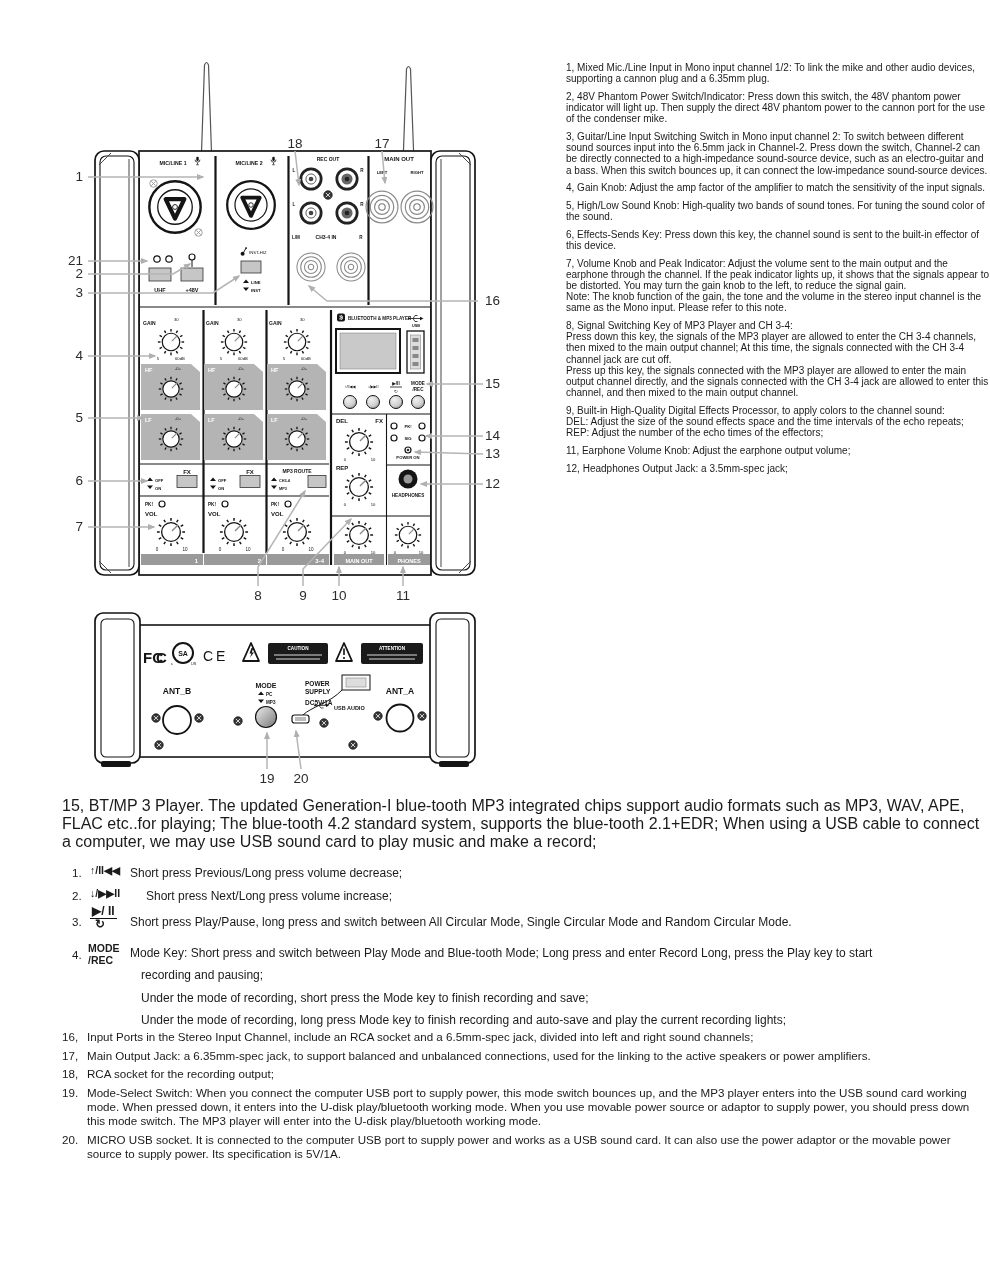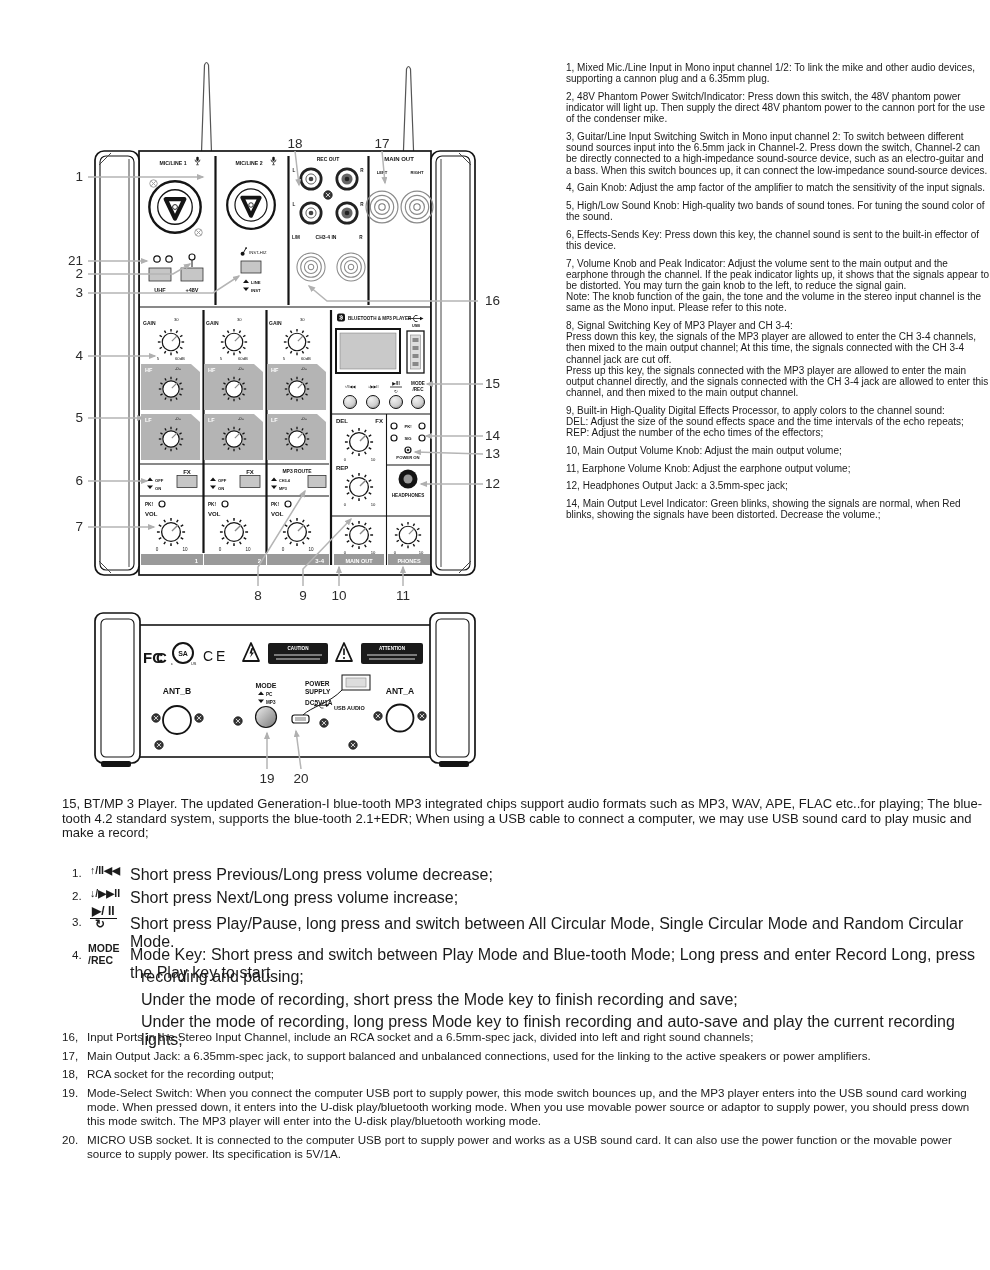--- a/index.html
+++ b/index.html
@@ -3,29 +3,29 @@
 <meta charset="utf-8">
 <style>
   *{box-sizing:border-box}
   html,body{margin:0;padding:0}
   body{width:990px;height:1270px;position:relative;background:#fff;
        font-family:"Liberation Sans",sans-serif;color:#1b1b1b;overflow:hidden}
 
   
   .rcol{position:absolute;left:566px;top:62px;width:424px;font-size:10px;line-height:1.12}
   .rcol p{margin:0 0 6.5px 0;white-space:pre-line}
-  .note15{position:absolute;left:62px;top:797px;width:922px;font-size:13px;line-height:1.13;white-space:pre-line}
+  .note15{position:absolute;left:62px;top:797px;width:922px;font-size:16px;line-height:1.13;white-space:pre-line}
   .abs{position:absolute}
   .kl-num{font-size:11.6px}
   .kl-icon{font-weight:bold;font-size:10.5px;white-space:nowrap}
   .kl-icon .stack-top{display:block;border-bottom:1.6px solid #111;padding:0 2px 0 2px;font-size:12px}
   .kl-icon .stack-bot{display:block;font-size:12px;padding-left:5px;line-height:10px}
   .kl-icon .mode-top{display:block;font-size:10.5px}
   .kl-icon .mode-bot{display:block;font-size:10.5px}
-  .kl-text{font-size:16px}
+  .kl-text{font-size:12px}
   .blist{position:absolute;left:62px;top:1030px;width:926px;font-size:11.6px;line-height:1.22}
   .b-item{display:flex;margin-bottom:4.5px}
   .b-num{width:25px;flex:none}
   .b-text{flex:1}
 
   
   #diagram{position:absolute;left:55px;top:55px}
   svg text{font-family:"Liberation Sans",sans-serif;fill:#141414}
   .tb{font-weight:bold}
   .mid{text-anchor:middle}
@@ -521,36 +521,34 @@
   <p>5, High/Low Sound Knob: High-quality two bands of sound tones. For tuning the sound color of the sound.</p>
   <p>6, Effects-Sends Key: Press down this key, the channel sound is sent to the built-in effector of this device.</p>
   <p>7, Volume Knob and Peak Indicator: Adjust the volume sent to the main output and the earphone through the channel. If the peak indicator lights up, it shows that the signals appear to be distorted. You may turn the gain knob to the left, to reduce the signal gain.
 Note: The knob function of the gain, the tone and the volume in the stereo input channel is the same as the Mono input. Please refer to this note.</p>
   <p>8, Signal Switching Key of MP3 Player and CH 3-4:
 Press down this key, the signals of the MP3 player are allowed to enter the CH 3-4 channels, then mixed to the main output channel; At this time, the signals connected with the CH 3-4 channel jack are cut off.
 Press up this key, the signals connected with the MP3 player are allowed to enter the main output channel directly, and the signals connected with the CH 3-4 jack are allowed to enter this channel, and then mixed to the main output channel.</p>
   <p>9, Built-in High-Quality Digital Effects Processor, to apply colors to the channel sound:
 DEL: Adjust the size of the sound effects space and the time intervals of the echo repeats;
 REP: Adjust the number of the echo times of the effectors;</p>
-  <p>10, Main Output Volume Knob: Adjust the main output volume;</p>
   <p>11, Earphone Volume Knob: Adjust the earphone output volume;</p>
   <p>12, Headphones Output Jack: a 3.5mm-spec jack;</p>
-  <p>14, Main Output Level Indicator: Green blinks, showing the signals are normal, when Red blinks, showing the signals have been distorted. Decrease the volume.;</p>
 </div>
 
 <div class="note15">15, BT/MP 3 Player. The updated Generation-I blue-tooth MP3 integrated chips support audio formats such as MP3, WAV, APE, FLAC etc..for playing; The blue-tooth 4.2 standard system, supports the blue-tooth 2.1+EDR; When using a USB cable to connect a computer, we may use USB sound card to play music and make a record;</div>
 
 <div>
   <span class="abs kl-num" style="left:72px;top:866px">1.</span>
   <span class="abs kl-icon" style="left:90px;top:864px">↑/II◀◀</span>
   <span class="abs kl-text" style="left:130px;top:866px">Short press Previous/Long press volume decrease;</span>
 
   <span class="abs kl-num" style="left:72px;top:889px">2.</span>
   <span class="abs kl-icon" style="left:90px;top:887px">↓/▶▶II</span>
-  <span class="abs kl-text" style="left:130px;top:889px">Short press Next/Long press volume increase;</span>
+  <span class="abs kl-text" style="left:146px;top:889px">Short press Next/Long press volume increase;</span>
 
   <span class="abs kl-num" style="left:72px;top:915px">3.</span>
   <span class="abs kl-icon" style="left:90px;top:904px">
     <span class="stack-top">▶/ II</span>
     <span class="stack-bot">↻</span>
   </span>
   <span class="abs kl-text" style="left:130px;top:915px">Short press Play/Pause, long press and switch between All Circular Mode, Single Circular Mode and Random Circular Mode.</span>
 
   <span class="abs kl-num" style="left:72px;top:948px">4.</span>
   <span class="abs kl-icon" style="left:88px;top:942px">
@@ -575,15 +573,15 @@
   <div class="b-item">
     <span class="b-num">18,</span>
     <div class="b-text">RCA socket for the recording output;</div>
   </div>
   <div class="b-item">
     <span class="b-num">19.</span>
     <div class="b-text">Mode-Select Switch: When you connect the computer USB port to supply power, this mode switch bounces up, and the MP3 player enters into the USB sound card working mode. When pressed down, it enters into the U-disk play/bluetooth working mode. When you use movable power source or adaptor to supply power, you should press down this mode switch. The MP3 player will enter into the U-disk play/bluetooth working mode.</div>
   </div>
   <div class="b-item">
     <span class="b-num">20.</span>
-    <div class="b-text">MICRO USB socket. It is connected to the computer USB port to supply power and works as a USB sound card. It can also use the power function or the movable power source to supply power. Its specification is 5V/1A.</div>
+    <div class="b-text">MICRO USB socket. It is connected to the computer USB port to supply power and works as a USB sound card. It can also use the power adaptor or the movable power source to supply power. Its specification is 5V/1A.</div>
   </div>
 </div>
 
 </body></html>

